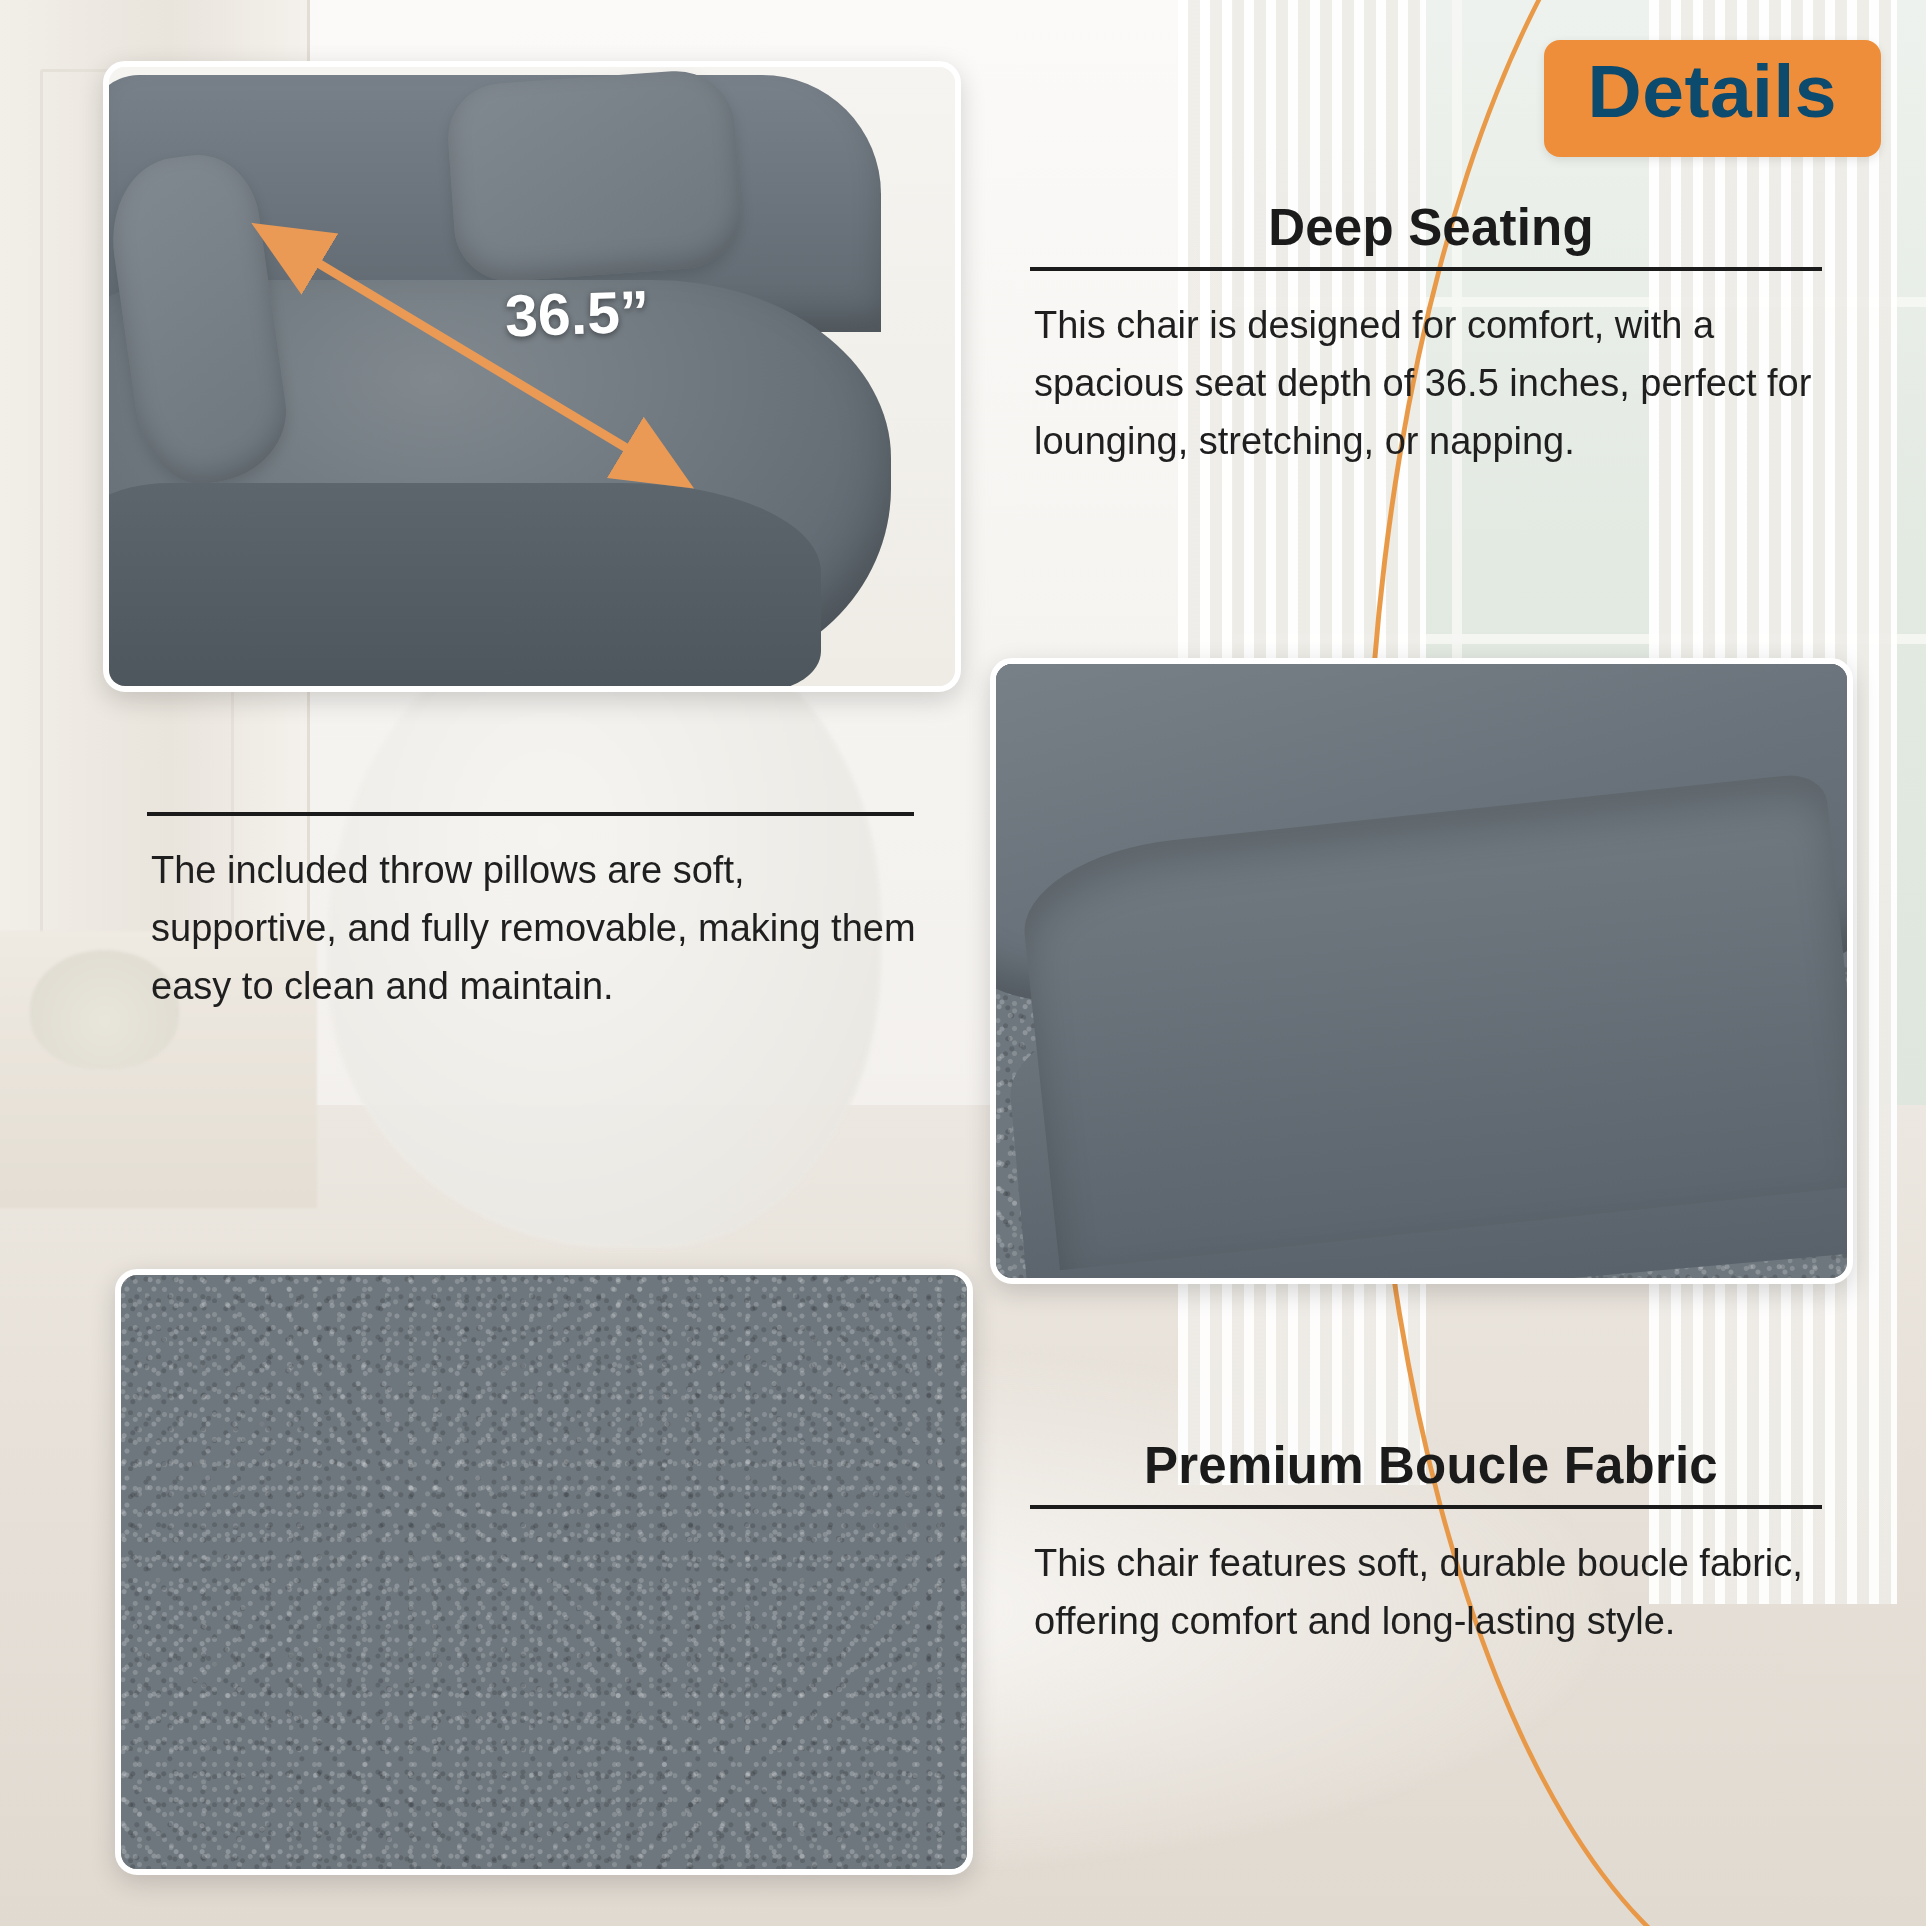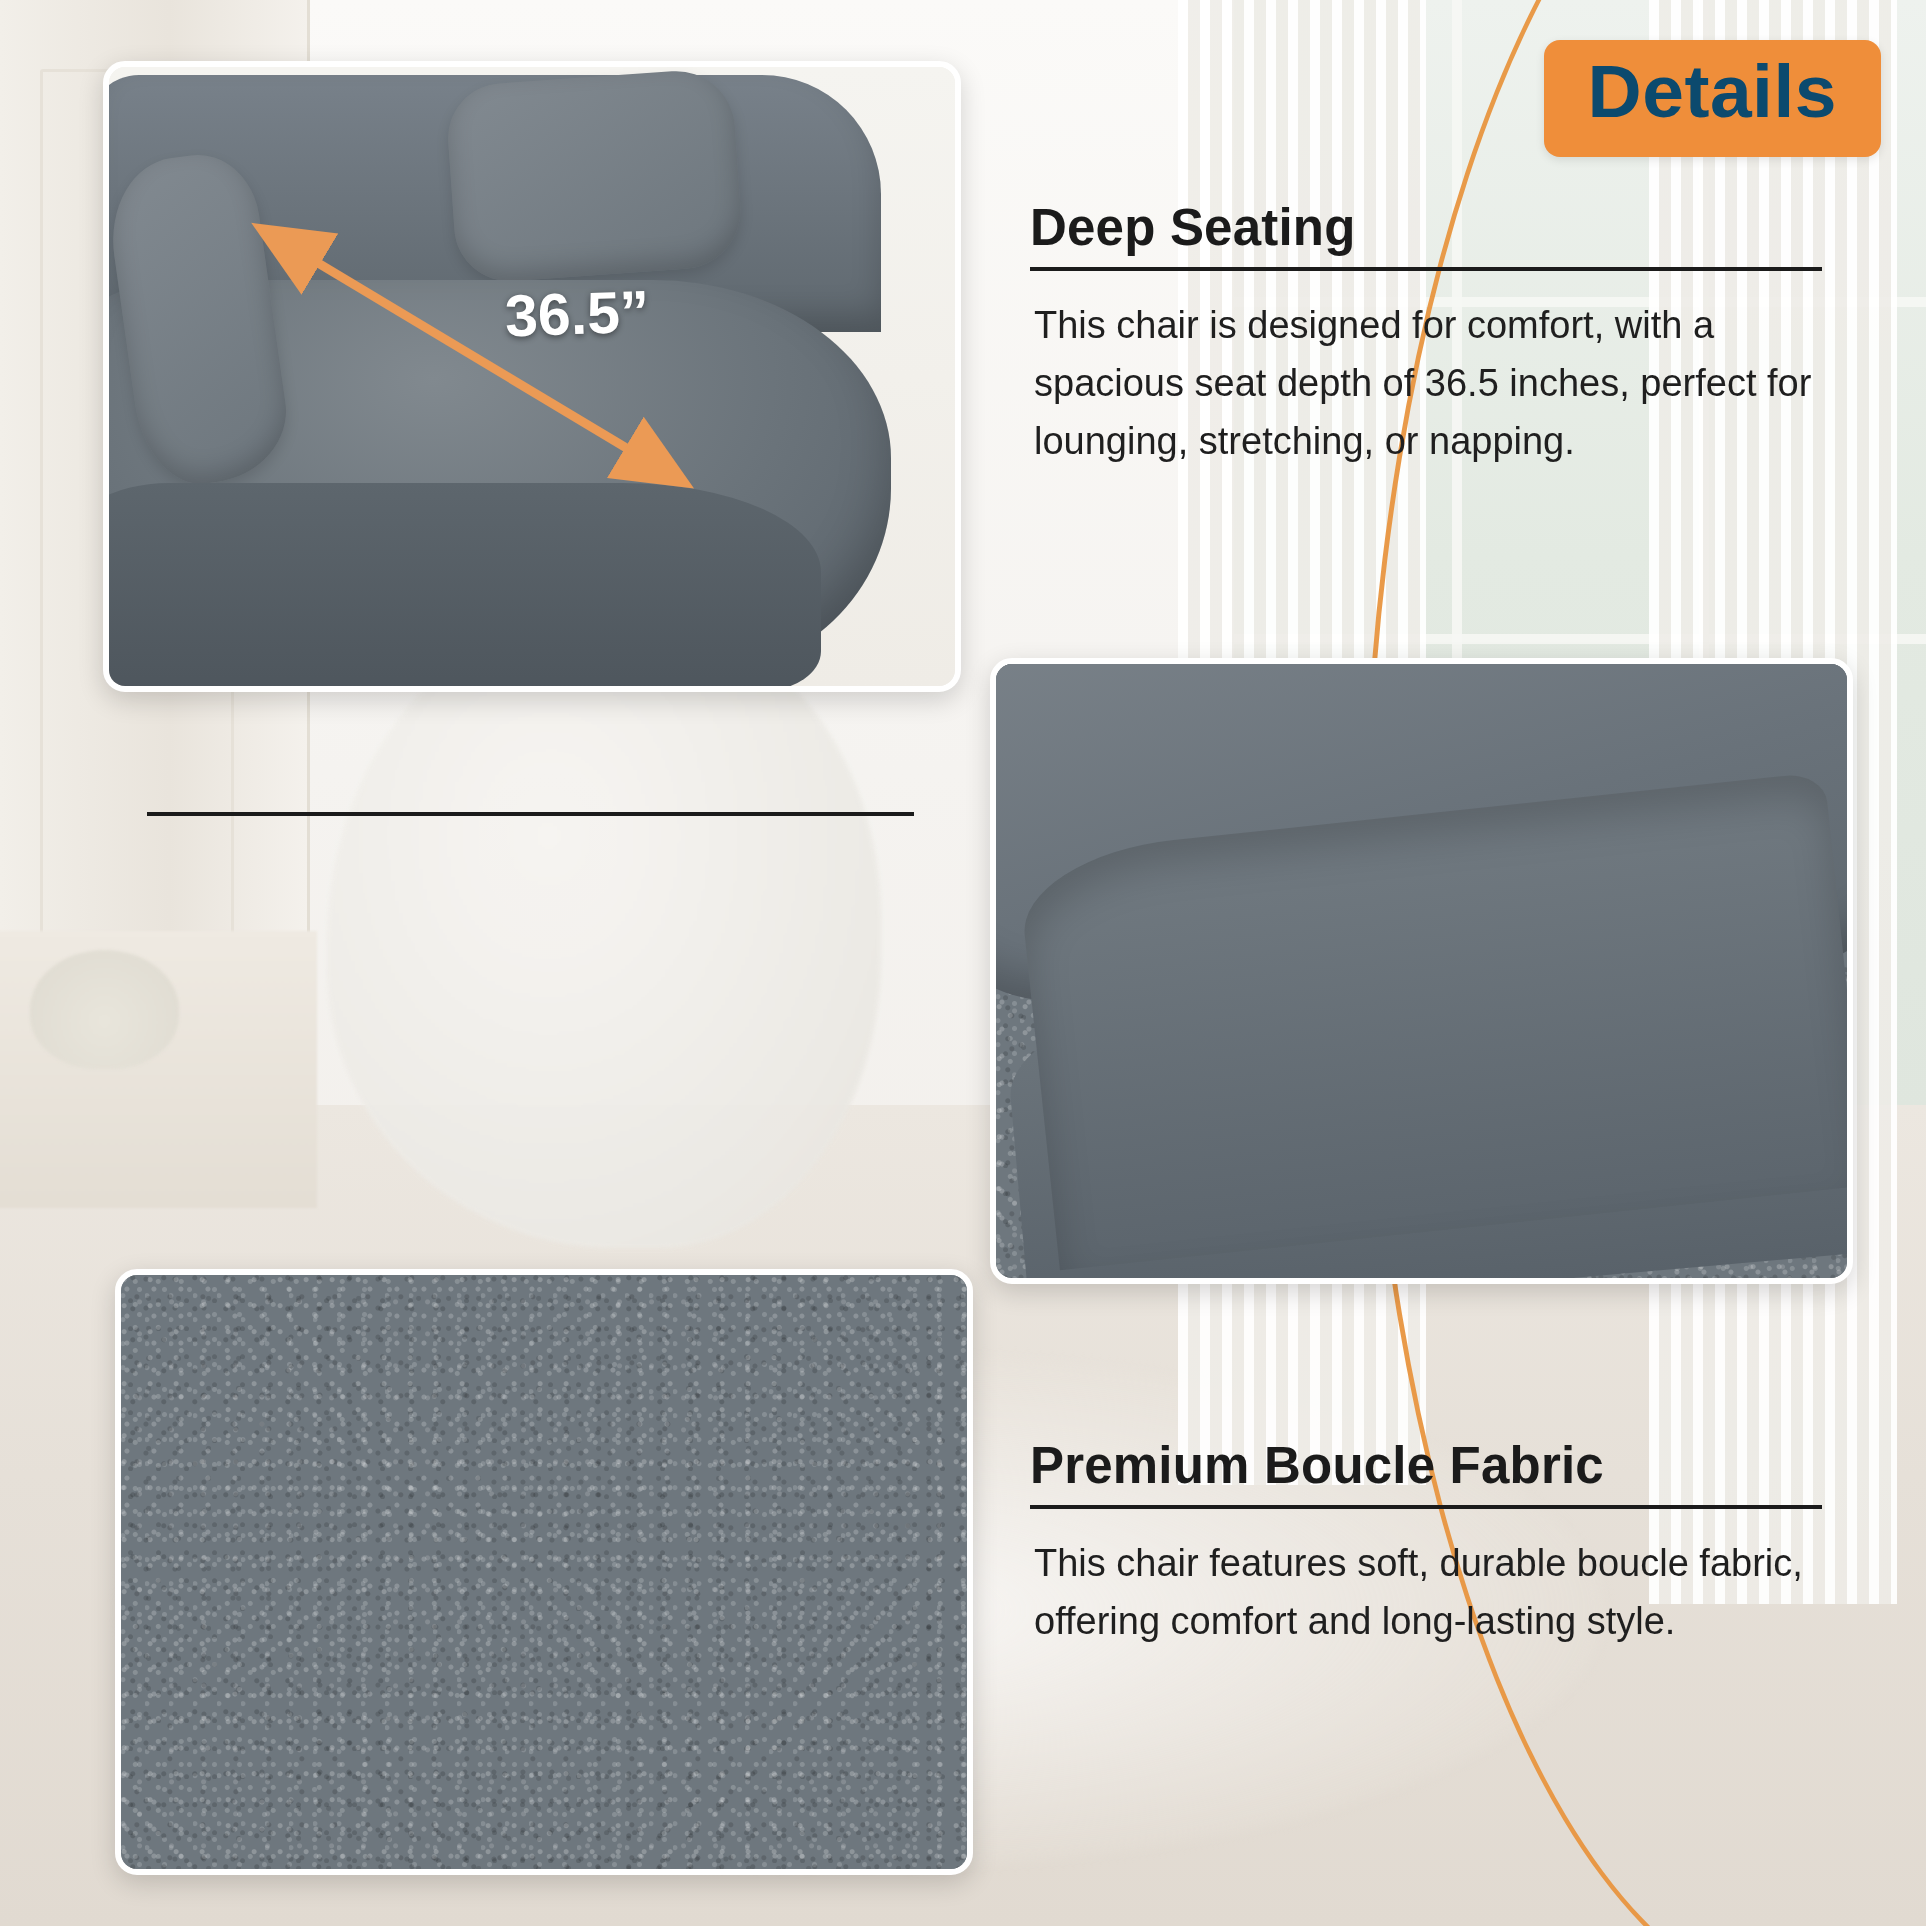--- a/index.html
+++ b/index.html
@@ -293,20 +293,21 @@
   }
 
   
   .text-block { position: absolute; }
   .tb-title {
     font-size: 51px;
     font-weight: bold;
     color: #1b1b1b;
     margin: 0 0 6px 0;
     letter-spacing: 0.2px;
+    text-align: center;
   }
   .tb-rule {
     height: 4px;
     background: #1b1b1b;
     margin: 10px 0 26px 0;
   }
   .tb-body {
     font-size: 38px;
     line-height: 1.52;
     color: #1f1f1f;
@@ -386,20 +387,21 @@
   </div>
 
   <div class="text-block" id="text-deep-seating">
     <h2 class="tb-title">Deep Seating</h2>
     <div class="tb-rule"></div>
     <p class="tb-body">This chair is designed for comfort, with a spacious seat depth of 36.5 inches, perfect for lounging, stretching, or napping.</p>
   </div>
 
   <div class="text-block" id="text-pillows">
     <div class="tb-rule"></div>
+    <p class="tb-body">The included throw pillows are soft, supportive, and fully removable, making them easy to clean and maintain.</p>
   </div>
 
   <div class="text-block" id="text-fabric">
     <h2 class="tb-title">Premium Boucle Fabric</h2>
     <div class="tb-rule"></div>
     <p class="tb-body">This chair features soft, durable boucle fabric, offering comfort and long-lasting style.</p>
   </div>
 
 </div>
 

